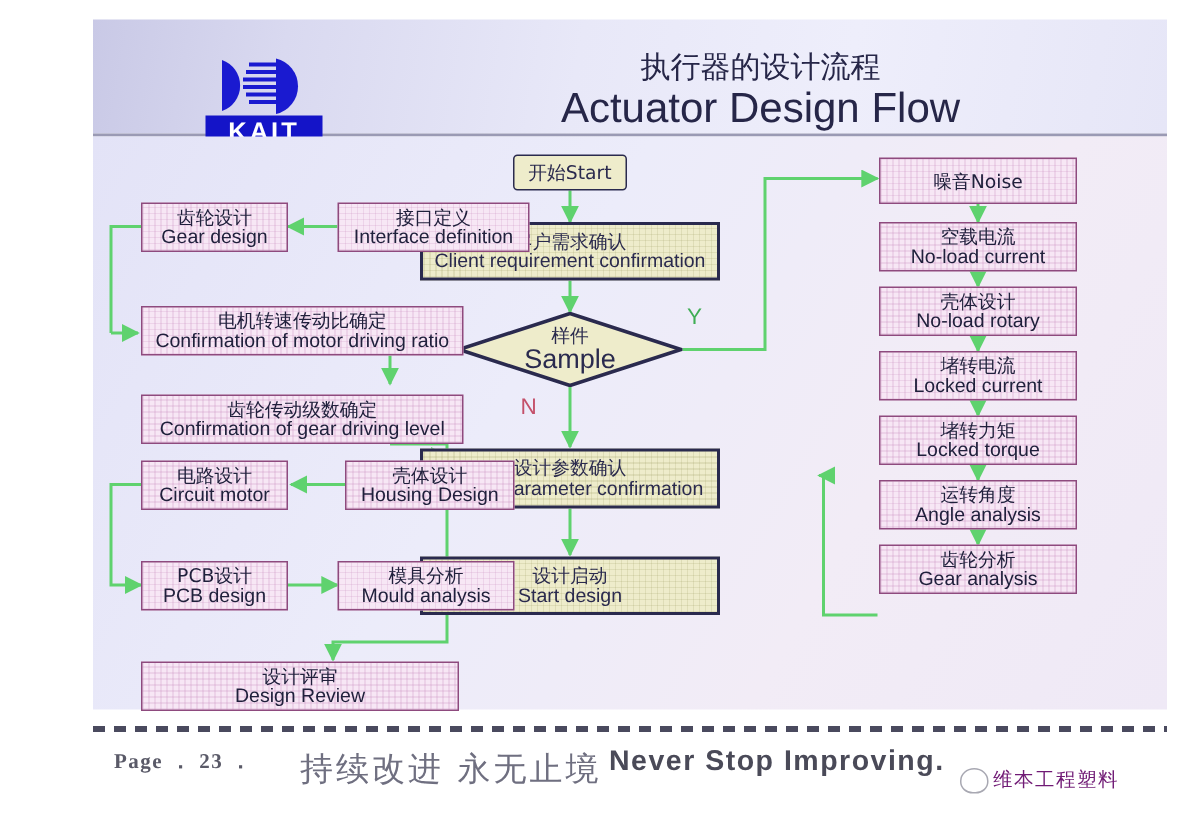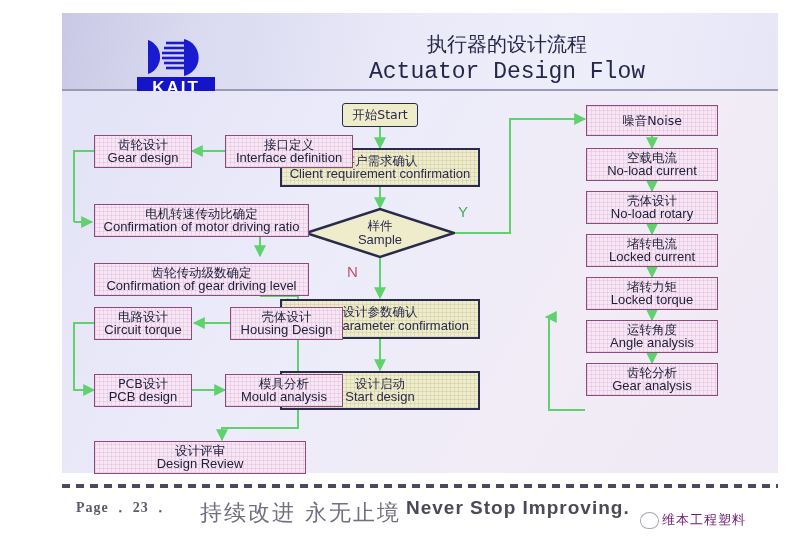--- a/index.html
+++ b/index.html
@@ -21,21 +21,21 @@
   #logoMark{position:absolute;left:6px;top:0;width:74px;height:40px;}
   #logoWord{
     position:absolute;left:3px;top:40px;width:78px;height:22px;background:#1414c8;
     color:#ffffff;font-weight:bold;font-size:17px;letter-spacing:2px;
     text-align:center;line-height:22px;font-family:"Liberation Sans",sans-serif;
   }
   #titleBlock{
     position:absolute;left:220px;top:18px;width:450px;text-align:center;color:#262648;
   }
   #titleCn{font-size:20px;line-height:26px;font-family:"DejaVu Sans",sans-serif;}
-  #titleEn{font-size:23px;line-height:30px;font-family:Liberation Mono, monospace;}
+  #titleEn{font-size:28px;line-height:30px;font-family:Liberation Sans, sans-serif;}
 
   
   #canvas{
     position:absolute;left:62px;top:91px;width:716px;height:382px;
     background:linear-gradient(120deg,#e3e3f7 0%,#ececfa 40%,#f2ecf6 70%,#efe9f6 100%);
   }
   svg#wires{position:absolute;left:0;top:0;width:716px;height:382px;}
 
   .node{
     position:absolute;box-sizing:border-box;display:flex;flex-direction:column;
@@ -78,21 +78,21 @@
   }
   #n-sample .dia{
     position:absolute;left:0;top:0;width:150px;height:50px;
   }
   #n-sample .txt{
     position:absolute;left:0;top:0;width:150px;height:50px;
     display:flex;flex-direction:column;align-items:center;justify-content:center;
     color:#2a2a4e;
   }
   #n-sample .cn{font-size:12.5px;}
-  #n-sample .en{font-size:13px;}
+  #n-sample .en{font-size:18px;}
 
   .branchlbl{
     position:absolute;font-family:"Liberation Sans",sans-serif;font-size:15px;
   }
   #lbl-y{color:#3fae54;}
   #lbl-n{color:#c4506a;}
 
   
   #dashrule{
     position:absolute;left:62px;top:484px;width:716px;height:4px;
@@ -258,21 +258,21 @@
       <div class="en">Confirmation of gear driving level</div>
     </div>
 
     <div class="node pink" style="left:32px;top:113px;width:215px;height:33px;">
       <div class="cn">电机转速传动比确定</div>
       <div class="en">Confirmation of motor driving ratio</div>
     </div>
 
     <div class="node pink" style="left:32px;top:216px;width:98px;height:33px;">
       <div class="cn">电路设计</div>
-      <div class="en">Circuit torque</div>
+      <div class="en">Circuit motor</div>
     </div>
 
     <div class="node pink" style="left:168px;top:216px;width:113px;height:33px;">
       <div class="cn">壳体设计</div>
       <div class="en">Housing Design</div>
     </div>
 
     <div class="node pink" style="left:32px;top:283px;width:98px;height:33px;">
       <div class="cn">PCB设计</div>
       <div class="en">PCB design</div>

